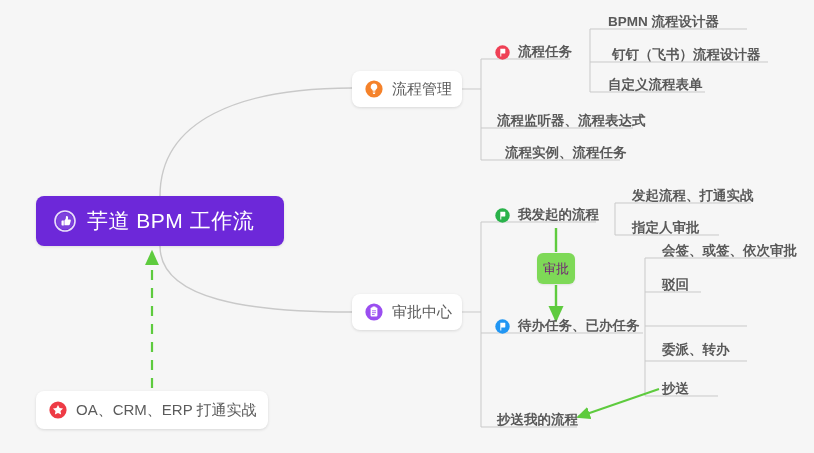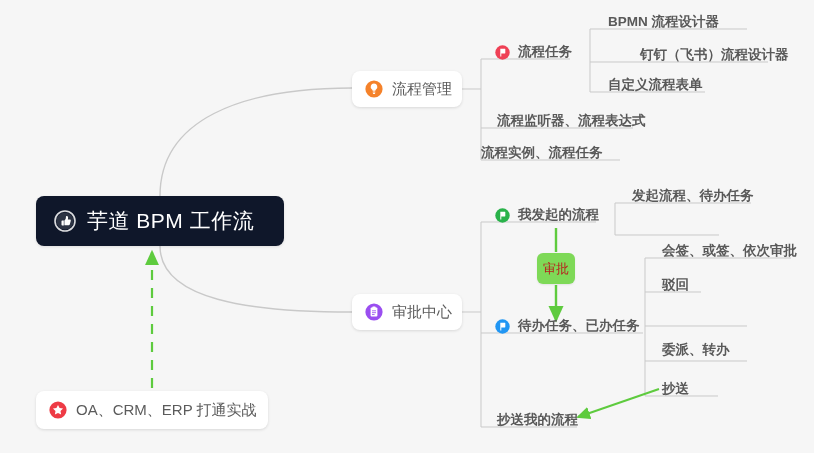--- a/index.html
+++ b/index.html
@@ -12,21 +12,21 @@
     color:#555;
   }
   #canvas{position:absolute;left:0;top:0;width:814px;height:453px;}
   svg.wires{position:absolute;left:0;top:0;width:814px;height:453px;pointer-events:none;}
 
   
   .root-node{
     position:absolute;
     left:36px;top:196px;
     width:248px;height:50px;
-    background:#0f172a;
+    background:#6d28d9;
     border-radius:8px;
     box-shadow:0 1px 3px rgba(0,0,0,.10);
     display:flex;align-items:center;
     padding:0 0 0 18px;
     box-sizing:border-box;
   }
   .root-label{
     color:#ffffff;
     font-size:21px;
     letter-spacing:.5px;
@@ -80,21 +80,21 @@
   .ricon.sz22{width:22px;height:22px;}
 
   
   #badge-approval{
     position:absolute;
     left:537px;top:253px;
     width:38px;height:31px;
     background:#7ed957;
     border-radius:6px;
     display:flex;align-items:center;justify-content:center;
-    color:#b91c1c;font-size:13px;
+    color:#701a75;font-size:13px;
     box-shadow:0 1px 2px rgba(0,0,0,.08);
   }
 </style>
 </head>
 <body>
 
 <div id="canvas">
 
   <svg class="wires" viewBox="0 0 814 453">
 
@@ -182,31 +182,31 @@
         <circle cx="7.5" cy="7.5" r="7.2" fill="#ef4055"></circle>
         <path d="M5.3 3.7 v7.9 h1.0 v-3.2 h3.6 a0.4 0.4 0 0 0 0.4 -0.4 v-3.9 a0.4 0.4 0 0 0 -0.4 -0.4 z" fill="#ffffff"></path>
       </svg>
     </span>
     <span class="leaf-label with-icon">流程任务</span>
   </div>
 
   <div class="leaf" style="left:600px;top:11px;">
     <span class="leaf-label">BPMN 流程设计器</span>
   </div>
-  <div class="leaf" style="left:632px;top:44px;">
+  <div class="leaf" style="left:604px;top:44px;">
     <span class="leaf-label">钉钉（飞书）流程设计器</span>
   </div>
   <div class="leaf" style="left:600px;top:74px;">
     <span class="leaf-label">自定义流程表单</span>
   </div>
 
   <div class="leaf" style="left:489px;top:110px;">
     <span class="leaf-label">流程监听器、流程表达式</span>
   </div>
-  <div class="leaf" style="left:473px;top:142px;">
+  <div class="leaf" style="left:497px;top:142px;">
     <span class="leaf-label">流程实例、流程任务</span>
   </div>
 
   <div class="pill" id="node-approval-center">
     <span class="ricon sz18">
       <svg width="18" height="18" viewBox="0 0 18 18">
         <circle cx="9" cy="9" r="8.6" fill="#9a4ef0"></circle>
         <rect x="5.6" y="4.6" width="6.8" height="8.8" rx="1.0" fill="#ffffff"></rect>
         <rect x="7.3" y="3.5" width="3.4" height="2.0" rx="0.7" fill="#ffffff"></rect>
         <rect x="7.3" y="3.5" width="3.4" height="2.0" rx="0.7" fill="#9a4ef0" opacity=".0"></rect>
@@ -222,21 +222,24 @@
     <span class="ricon">
       <svg width="15" height="15" viewBox="0 0 15 15">
         <circle cx="7.5" cy="7.5" r="7.2" fill="#29b24a"></circle>
         <path d="M5.3 3.7 v7.9 h1.0 v-3.2 h3.6 a0.4 0.4 0 0 0 0.4 -0.4 v-3.9 a0.4 0.4 0 0 0 -0.4 -0.4 z" fill="#ffffff"></path>
       </svg>
     </span>
     <span class="leaf-label with-icon">我发起的流程</span>
   </div>
 
   <div class="leaf" style="left:624px;top:185px;">
-    <span class="leaf-label">发起流程、待办任务</span>
+    <span class="leaf-label">发起流程、打通实战</span>
+  </div>
+  <div class="leaf" style="left:624px;top:217px;">
+    <span class="leaf-label">指定人审批</span>
   </div>
 
   <div class="leaf icon-leaf" style="left:489px;top:315px;">
     <span class="ricon">
       <svg width="15" height="15" viewBox="0 0 15 15">
         <circle cx="7.5" cy="7.5" r="7.2" fill="#2196f3"></circle>
         <path d="M5.3 3.7 v7.9 h1.0 v-3.2 h3.6 a0.4 0.4 0 0 0 0.4 -0.4 v-3.9 a0.4 0.4 0 0 0 -0.4 -0.4 z" fill="#ffffff"></path>
       </svg>
     </span>
     <span class="leaf-label with-icon">待办任务、已办任务</span>

